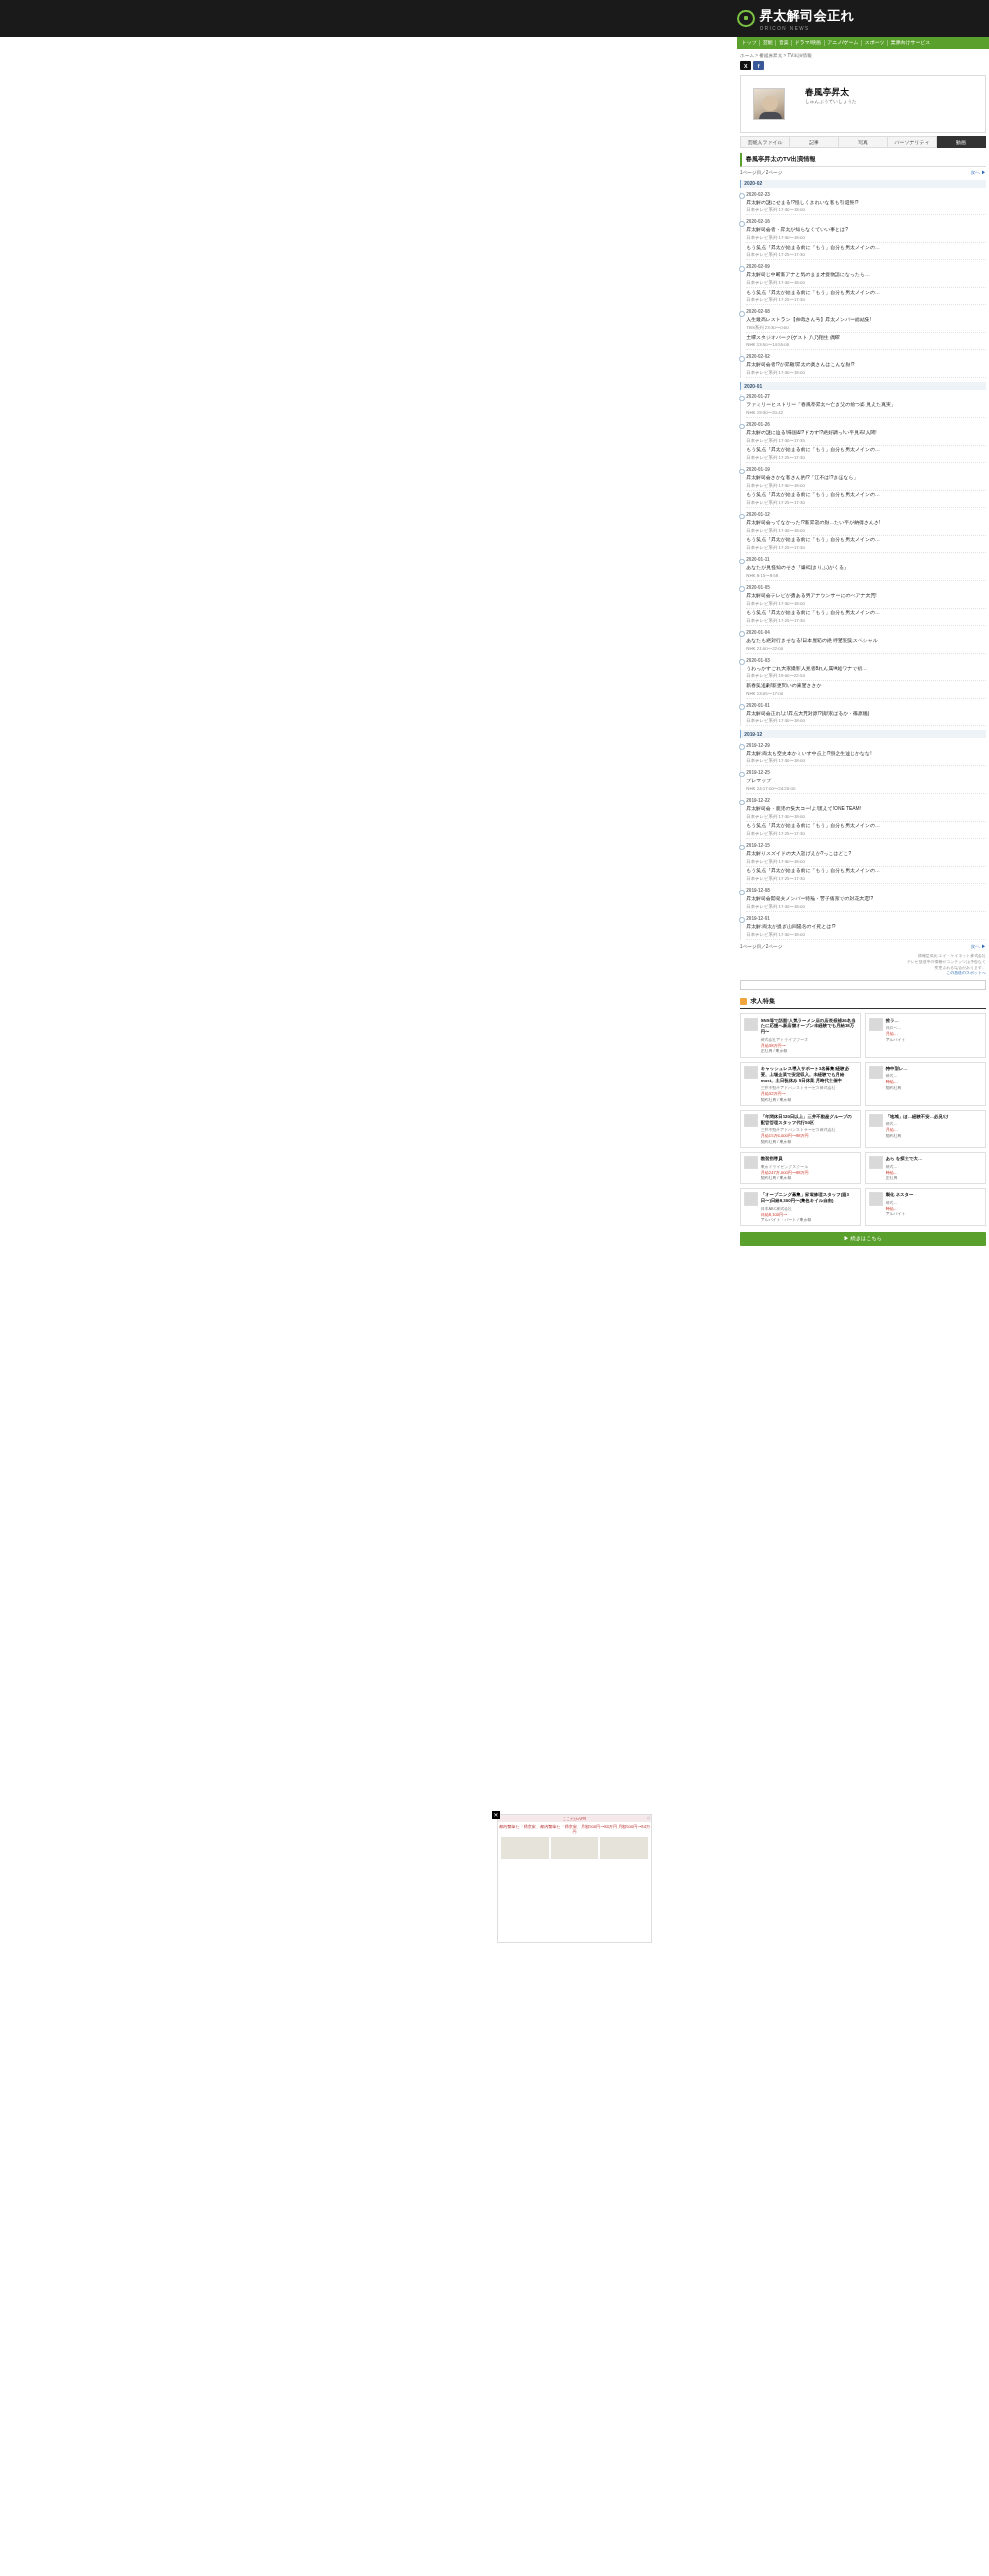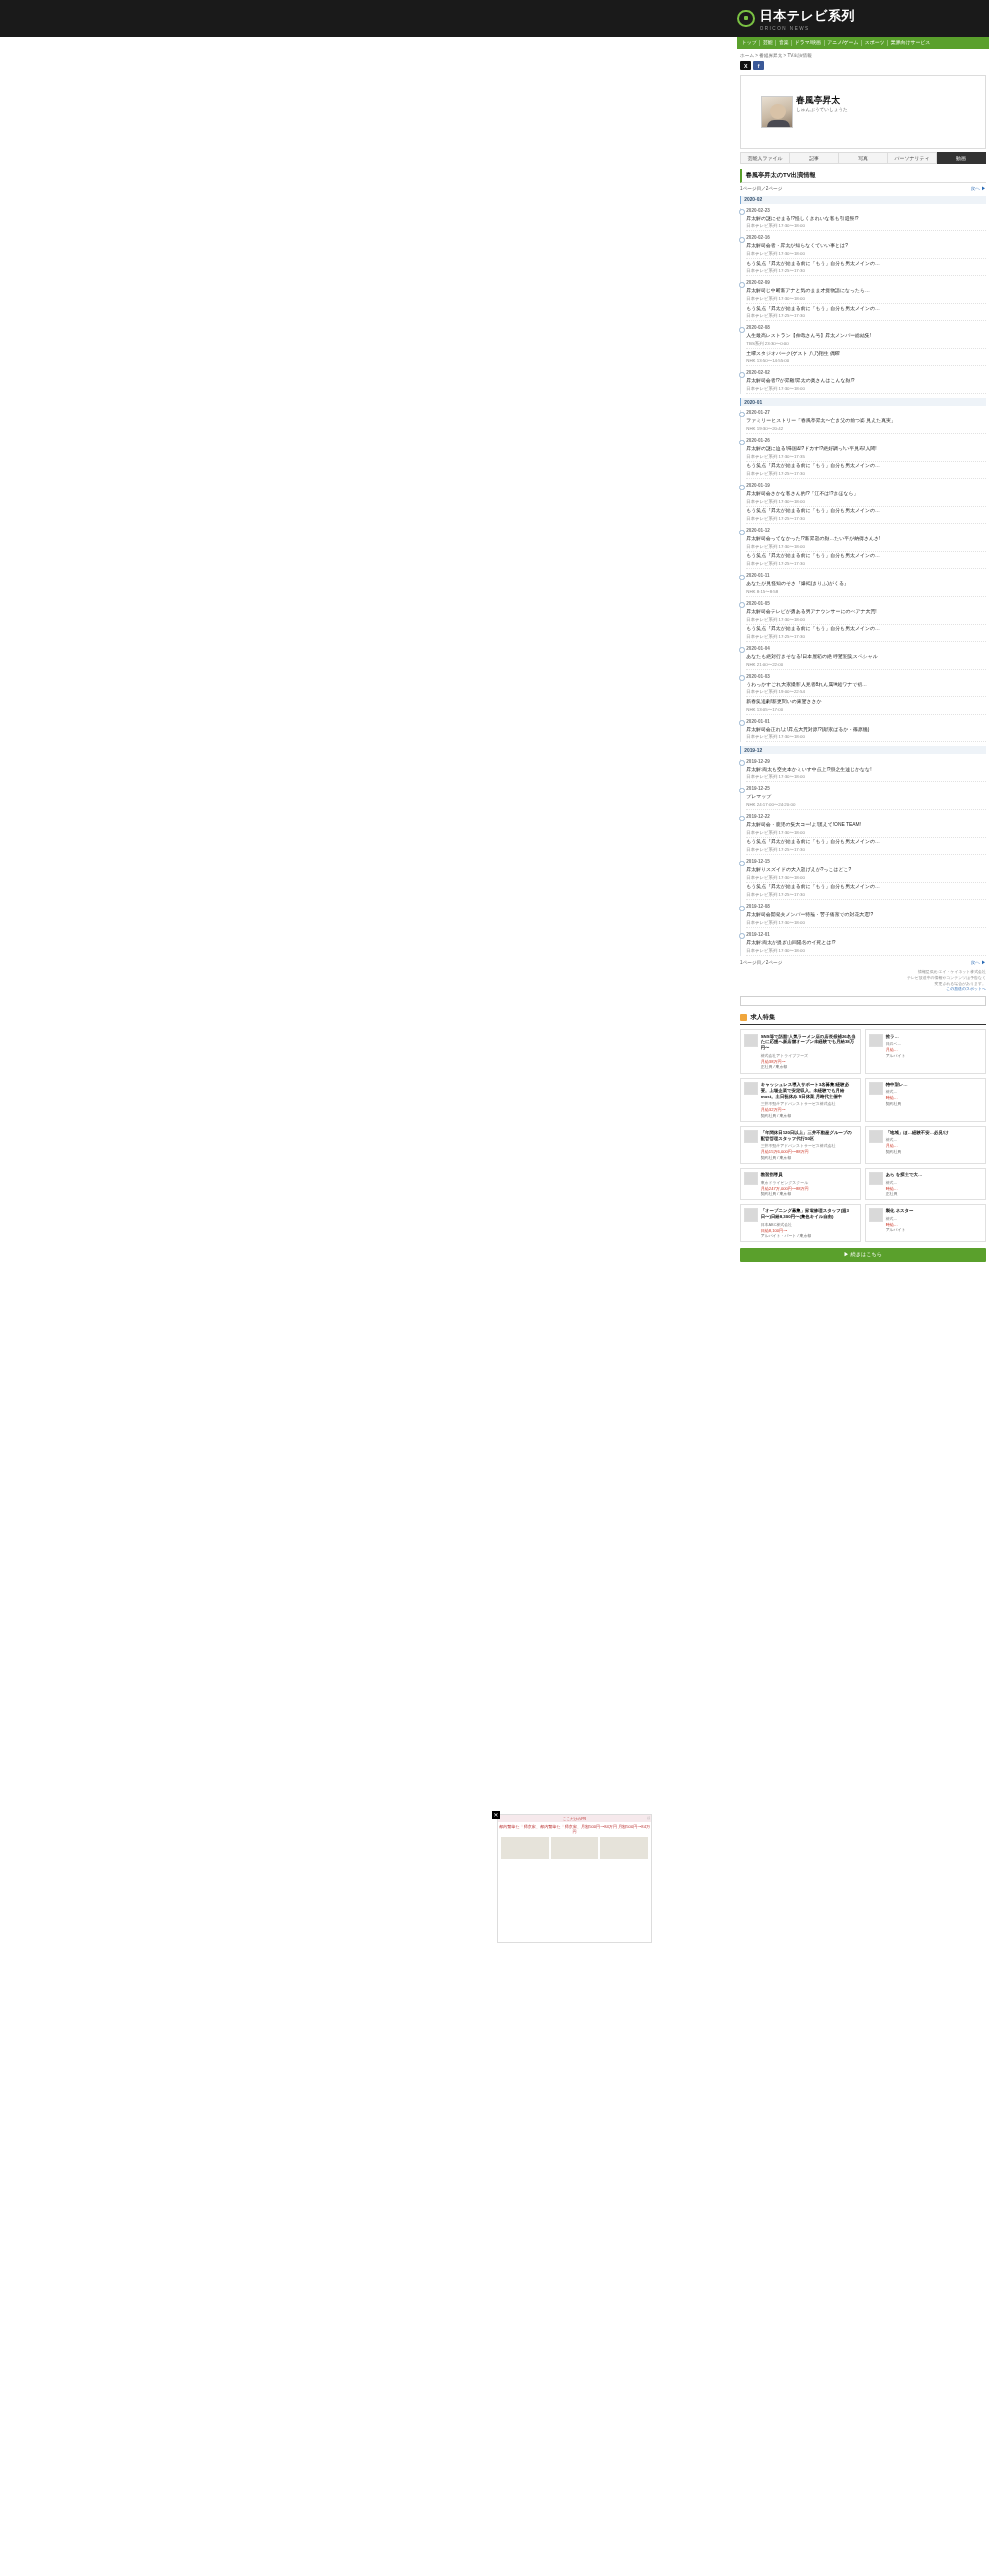--- a/index.html
+++ b/index.html
@@ -53,21 +53,21 @@
   .sns-row { padding:0 3.1px 2.1px 3.1px; display:flex; gap:1.5px;}
   .sns-btn {
     width:11.3px;height:9.3px;border-radius:1px;display:flex;align-items:center;
     justify-content:center;color:#fff;font-size:5.2px;font-weight:bold;
   }
   .sns-x { background:#111; }
   .sns-fb { background:#3b5998; }
   
   .profile {
     margin:2.1px 3.1px 0 3.1px; border:0.5px solid #dcdcdc; background:#fff;
-    display:flex; padding:20px; gap:3px; align-items:flex-start;
+    display:flex; padding:12px; gap:20px; align-items:flex-start;
   }
   .p-photo {
     width:32px;height:32px;flex:none;border:0.5px solid #ccc;
     background:linear-gradient(160deg,#e8dfd2 0%,#c9b9a4 55%,#8e7d6b 100%);
     position:relative; overflow:hidden;
   }
   .p-photo:after{
     content:"";position:absolute;left:8.2px;top:7.2px;width:15.5px;height:15.5px;
     border-radius:50%;background:#d8c2a7;
   }
@@ -168,21 +168,21 @@
   .ad-imgs div{ flex:1; height:21.6px; background:#e6e3da; }
   .ad-mark{position:absolute; right:1px; top:1px; font-size:3.1px; color:#999;}
 </style>
 </head>
 <body>
 
 <div class="topbar">
   <div class="topbar-inner">
     <div class="logo-mark"></div>
     <div>
-      <div class="logo-text">日本テレビ系列</div>
+      <div class="logo-text">昇太解司会正れ</div>
       <div class="logo-sub">ORICON NEWS</div>
     </div>
   </div>
 </div>
 
 <div class="gnav">
   <a>トップ</a>
   <a>芸能</a>
   <a>音楽</a>
   <a>ドラマ/映画</a>

